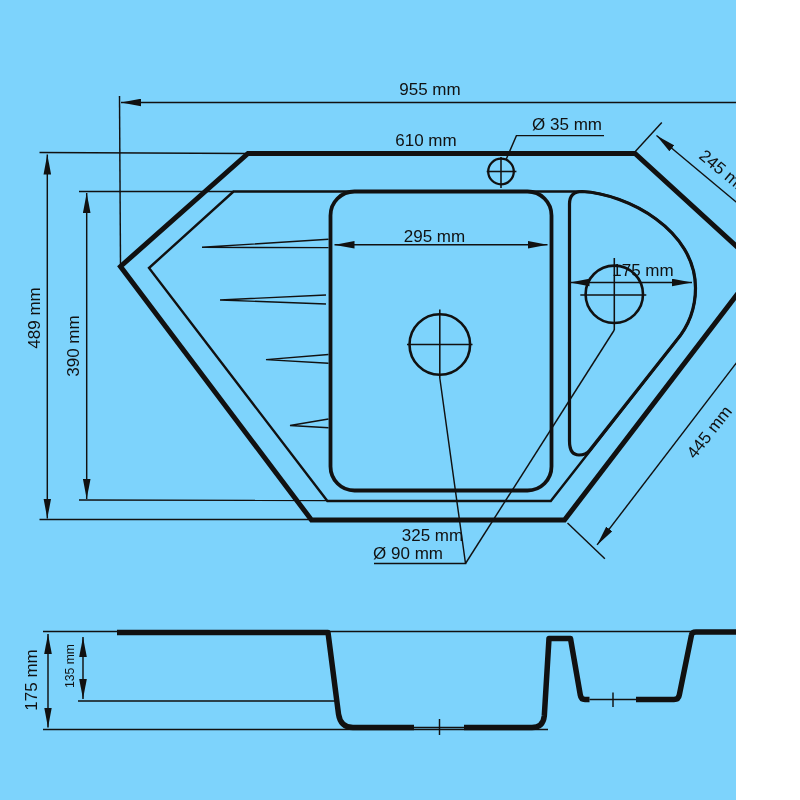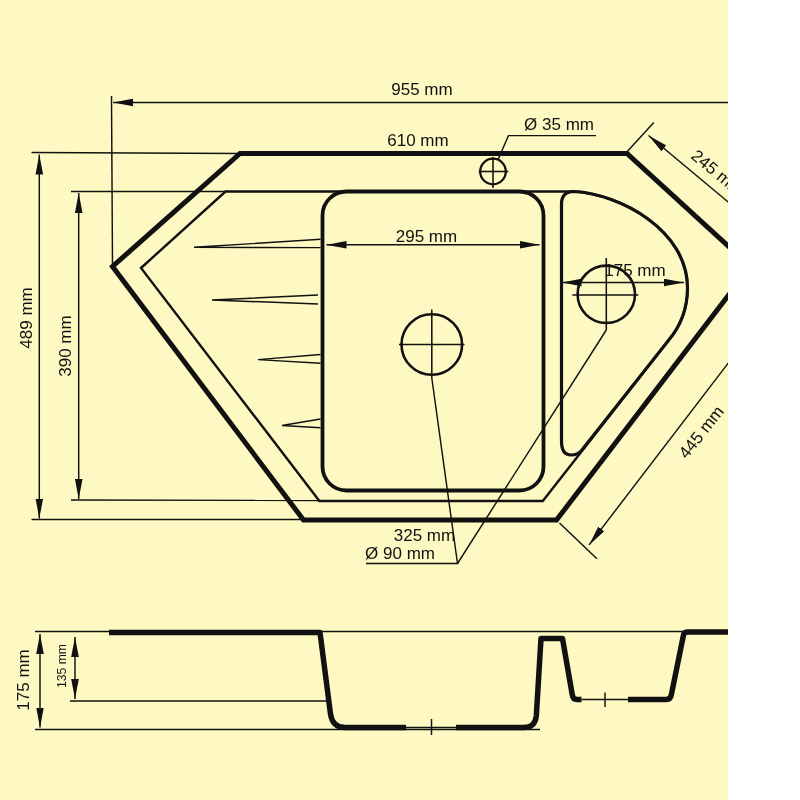--- a/index.html
+++ b/index.html
@@ -1,16 +1,16 @@
 <!DOCTYPE html>
 <html><head>
 <meta charset="utf-8">
 <style>
 html,body{margin:0;padding:0;background:#fff;}
-#page{width:728px;height:800px;background:#fef9c3;position:relative;overflow:hidden;}
+#page{width:728px;height:800px;background:#7dd3fc;position:relative;overflow:hidden;padding-left:8px;}
 text{font-family:"Liberation Sans",sans-serif;fill:#111;}
 </style>
 </head>
 <body>
 <div id="page">
 <svg width="800" height="800" viewBox="0 0 800 800" xmlns="http://www.w3.org/2000/svg">
 <defs>
 <marker id="ah" viewBox="0 0 20 8" refX="20" refY="4" markerWidth="20" markerHeight="8" markerUnits="userSpaceOnUse" orient="auto-start-reverse">
 <path d="M20,4 L0,0.2 L0,7.8 Z" fill="#111"></path>
 </marker>

